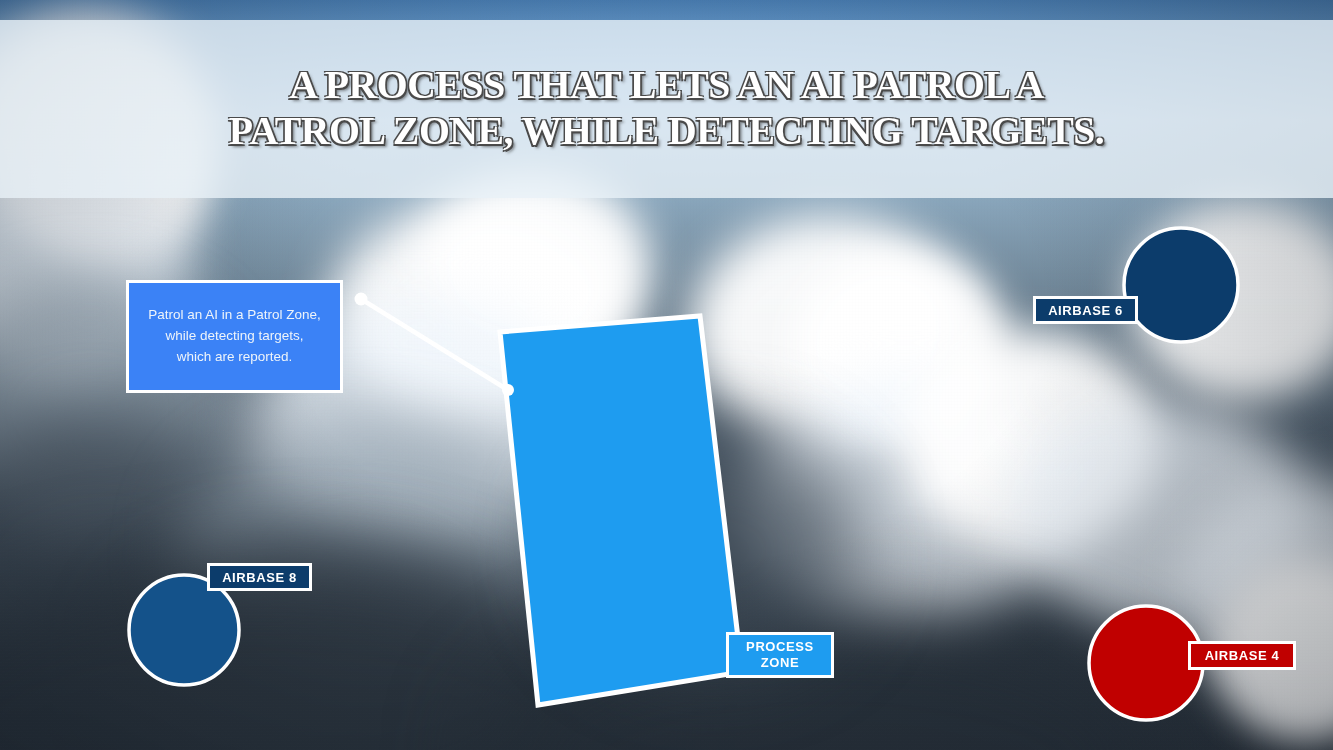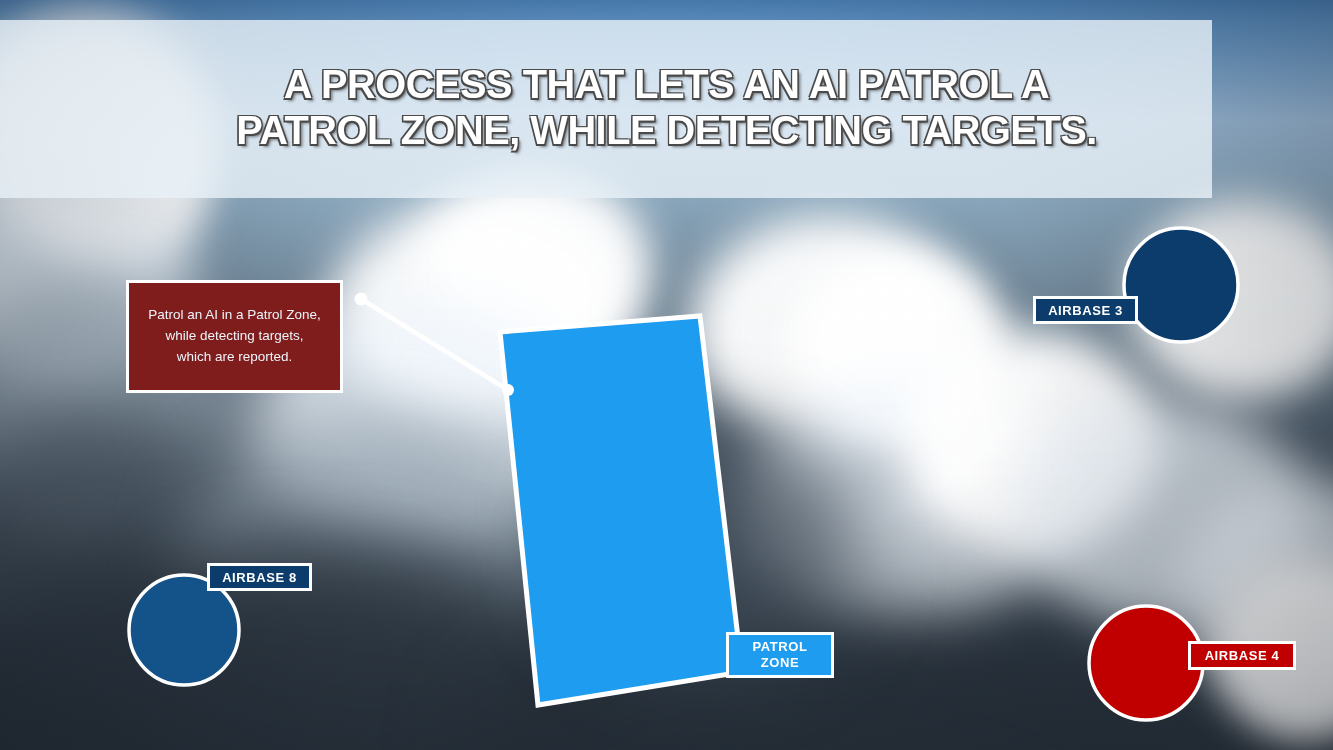--- a/index.html
+++ b/index.html
@@ -58,23 +58,24 @@
     inset: 0;
     background: radial-gradient(ellipse at 50% 42%, rgba(0,0,0,0) 40%, rgba(10,16,24,.35) 100%);
     pointer-events: none;
   }
 
   
   .title-band {
     position: absolute;
     left: 0;
     top: 20px;
-    width: 1212px;
+    width: 1333px;
     height: 178px;
     background: rgba(233,241,248,0.80);
+    font-family: Liberation Serif, serif;
   }
   .title-text {
     position: absolute;
     left: 0;
     top: 42px;
     width: 1333px;
     text-align: center;
     font-size: 41px;
     font-weight: bold;
     line-height: 1.12;
@@ -91,21 +92,21 @@
   }
 
   
   .note-box {
     position: absolute;
     left: 126px;
     top: 280px;
     width: 217px;
     height: 113px;
     box-sizing: border-box;
-    background: #7f1d1d;
+    background: #3b82f6;
     border: 3px solid #ffffff;
     display: flex;
     align-items: center;
     justify-content: center;
   }
   .note-text {
     color: #eef4fa;
     font-size: 13.5px;
     line-height: 1.55;
     text-align: center;
@@ -204,20 +205,20 @@
   </div>
 
   <div class="note-box">
     <div class="note-text">Patrol an AI in a Patrol Zone,
 while detecting targets,
 which are reported.</div>
   </div>
 
   <div class="map-label lbl-navy" id="label-airbase-1">AIRBASE 8</div>
 
-  <div class="map-label lbl-navy" id="label-airbase-2">AIRBASE 3</div>
+  <div class="map-label lbl-navy" id="label-airbase-2">AIRBASE 6</div>
 
   <div class="map-label lbl-red" id="label-airbase-4">AIRBASE 4</div>
 
-  <div class="map-label lbl-blue" id="label-patrol-zone">PATROL
+  <div class="map-label lbl-blue" id="label-patrol-zone">PROCESS
 ZONE</div>
 
 </div>
 
 </body></html>

